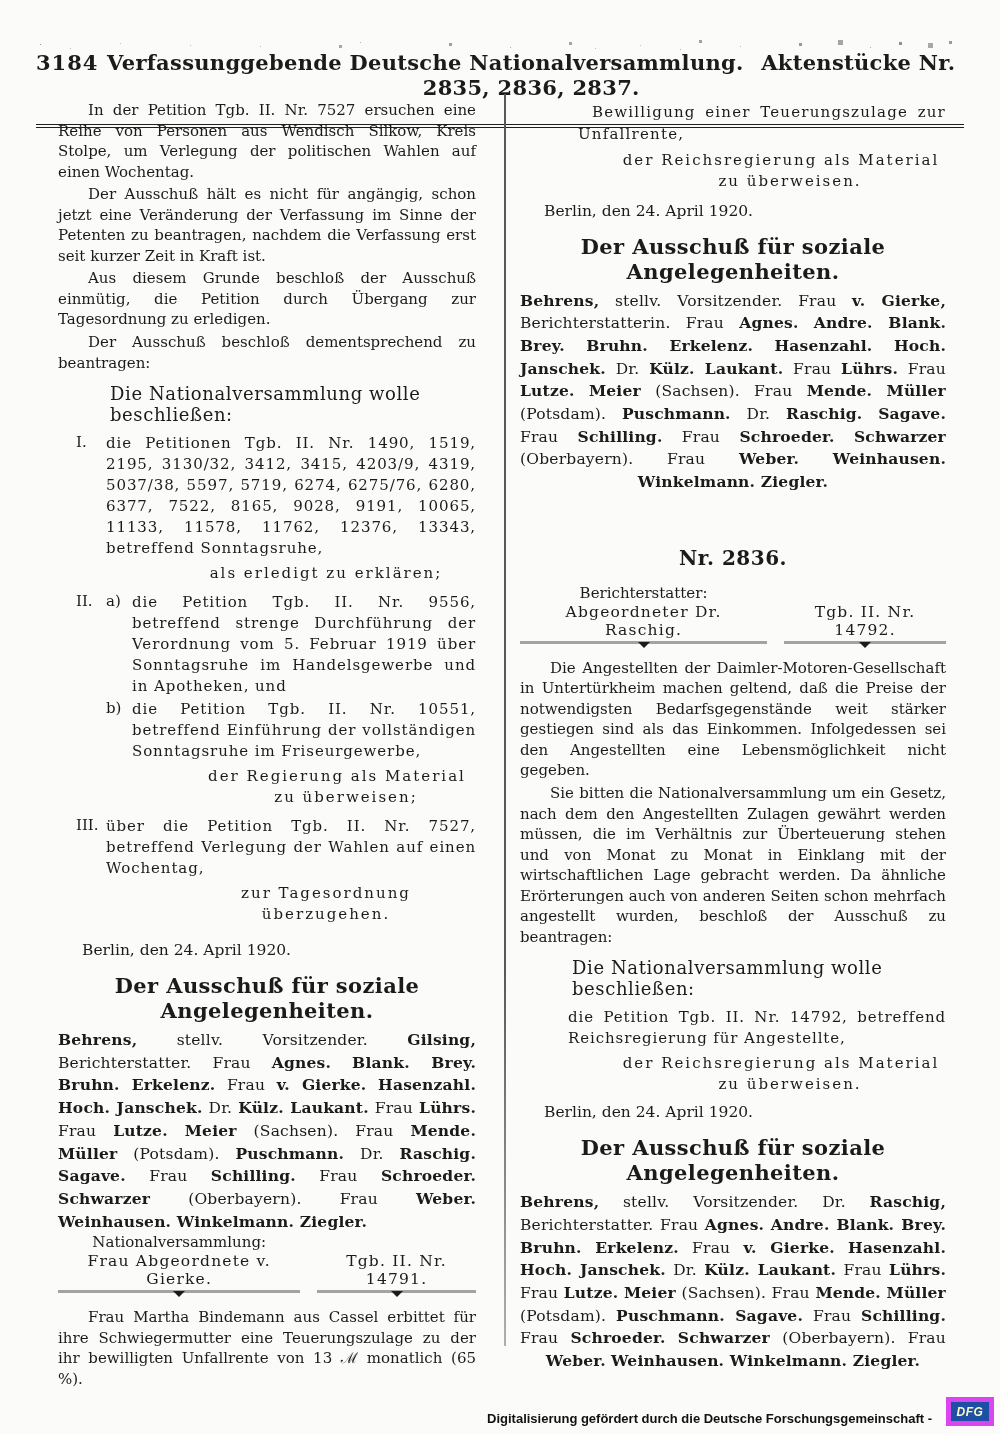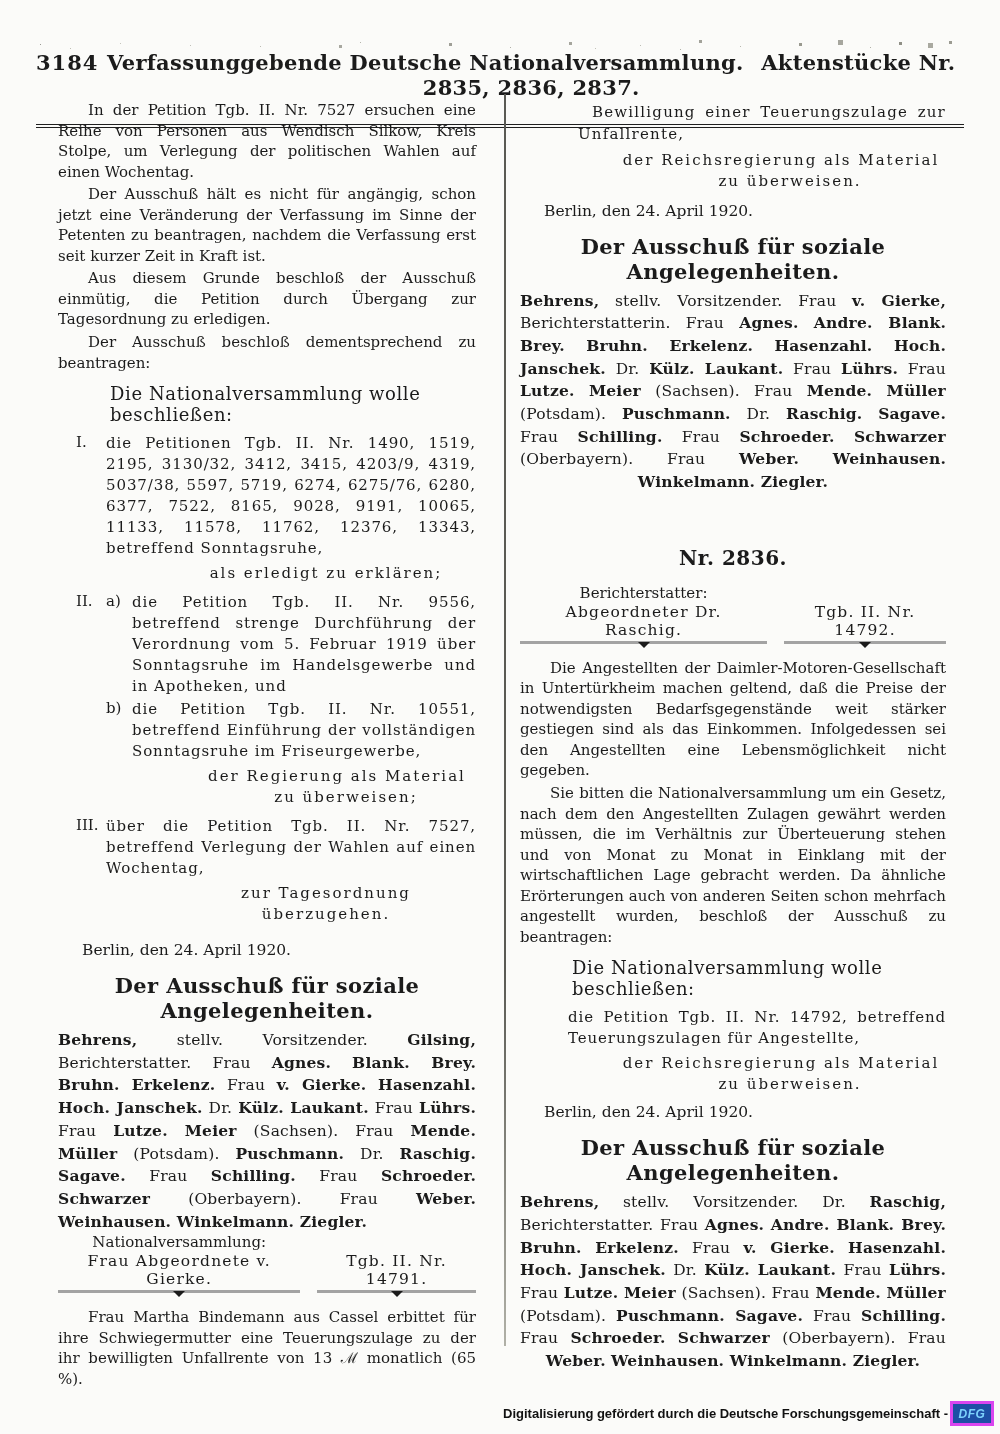--- a/index.html
+++ b/index.html
@@ -86,28 +86,28 @@
   .brace::after{
     content:"";position:absolute;left:50%;bottom:-7px;transform:translateX(-50%);
     width:0;height:0;border-left:6px solid transparent;border-right:6px solid transparent;
     border-top:6px solid #1b1b1b;
   }
   .cont-item{
     font-size:15px;letter-spacing:1.2px;line-height:1.45;text-align:justify;
     margin:2px 0 4px 58px;text-indent:14px;
   }
   .footer{
-    position:absolute;right:6px;bottom:8px;display:flex;align-items:center;gap:2px;
+    position:absolute;right:6px;bottom:8px;display:flex;align-items:flex-end;gap:14px;
     font-family:"Liberation Sans", sans-serif;
   }
   .credit{font-size:13px;font-weight:bold;color:#111;}
   .dfg{
     width:38px;height:19px;display:flex;align-items:center;justify-content:center;
-    color:#7dd3fc;font-size:12px;font-weight:bold;font-style:italic;letter-spacing:0.5px;
-    border:3px solid #d946ef;
+    color:#fef9c3;font-size:12px;font-weight:bold;font-style:italic;letter-spacing:0.5px;
+    border:5px solid #d946ef;
   }
 </style>
 </head>
 <body>
 
 <div class="page">
   <div class="noise"></div>
 
   <div class="header">
     <span class="pageno">3184</span>
@@ -189,21 +189,21 @@
         </div>
         <div class="rep-right">
           <div class="brace">Tgb. II. Nr. 14792.</div>
         </div>
       </div>
       <p class="para">Die Angestellten der Daimler-Motoren-Gesellschaft in Untertürkheim machen geltend, daß die Preise der notwendigsten Bedarfsgegenstände weit stärker gestiegen sind als das Einkommen. Infolgedessen sei den Angestellten eine Lebensmöglichkeit nicht gegeben.</p>
       <p class="para">Sie bitten die Nationalversammlung um ein Gesetz, nach dem den Angestellten Zulagen gewährt werden müssen, die im Verhältnis zur Überteuerung stehen und von Monat zu Monat in Einklang mit der wirtschaftlichen Lage gebracht werden. Da ähnliche Erörterungen auch von anderen Seiten schon mehrfach angestellt wurden, beschloß der Ausschuß zu beantragen:</p>
       <div class="res-intro">Die Nationalversammlung wolle beschließen:</div>
       <div class="pitem">
         <span class="lbl"></span>
-        <span class="txt">die Petition Tgb. II. Nr. 14792, betreffend Teuerungszulagen für Angestellte,</span>
+        <span class="txt">die Petition Tgb. II. Nr. 14792, betreffend Reichsregierung für Angestellte,</span>
       </div>
       <div class="action deep" style="margin-left:96px;">der Reichsregierung als Material zu überweisen.</div>
 
       <div class="dateline" style="margin-top:8px;">Berlin, den 24. April 1920.</div>
 
       <div class="committee-h">Der Ausschuß für soziale Angelegenheiten.</div>
       <div class="members center-last"><span class="b">Behrens,</span><span> stellv. Vorsitzender. Dr. </span><span class="b">Raschig,</span><span> Berichterstatter. Frau </span><span class="b">Agnes.</span><span> </span><span class="b">Andre. Blank. Brey. Bruhn. Erkelenz.</span><span> Frau </span><span class="b">v. Gierke.</span><span> </span><span class="b">Hasenzahl. Hoch. Janschek.</span><span> Dr. </span><span class="b">Külz. Laukant.</span><span> Frau </span><span class="b">Lührs.</span><span> Frau </span><span class="b">Lutze.</span><span> </span><span class="b">Meier</span><span> (Sachsen). Frau </span><span class="b">Mende.</span><span> </span><span class="b">Müller</span><span> (Potsdam). </span><span class="b">Puschmann. Sagave.</span><span> Frau </span><span class="b">Schilling.</span><span> Frau </span><span class="b">Schroeder.</span><span> </span><span class="b">Schwarzer</span><span> (Oberbayern). Frau </span><span class="b">Weber.</span><span> </span><span class="b">Weinhausen. Winkelmann. Ziegler.</span></div>
 
       <div class="secno" style="margin-top:64px;">Nr. 2837.</div>
 

